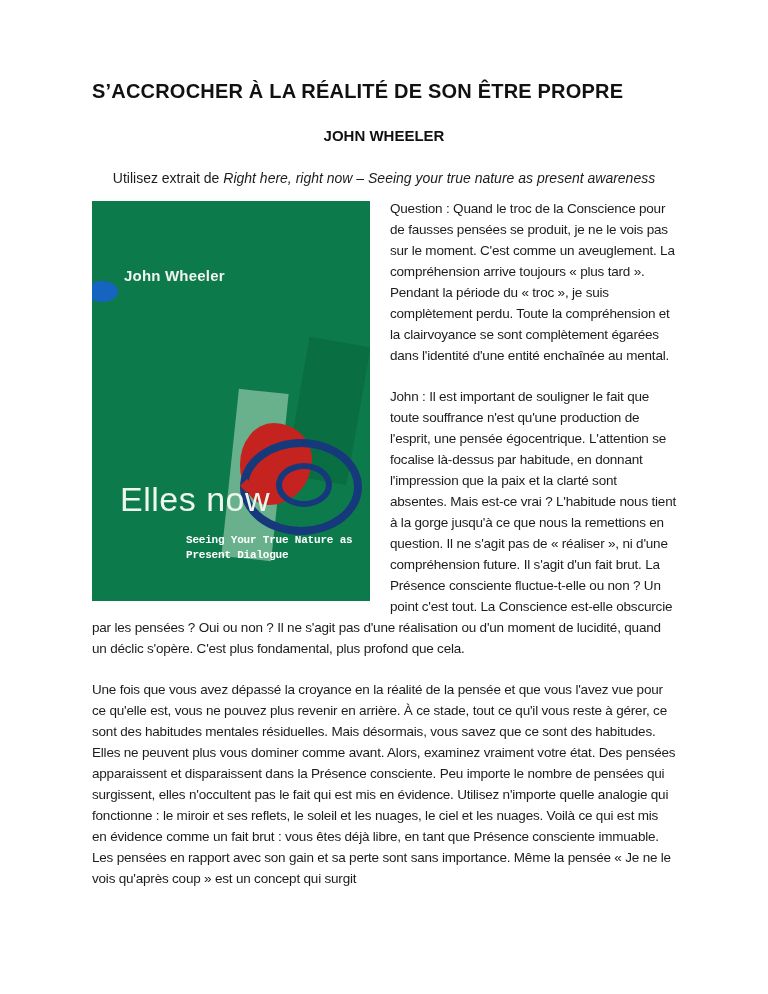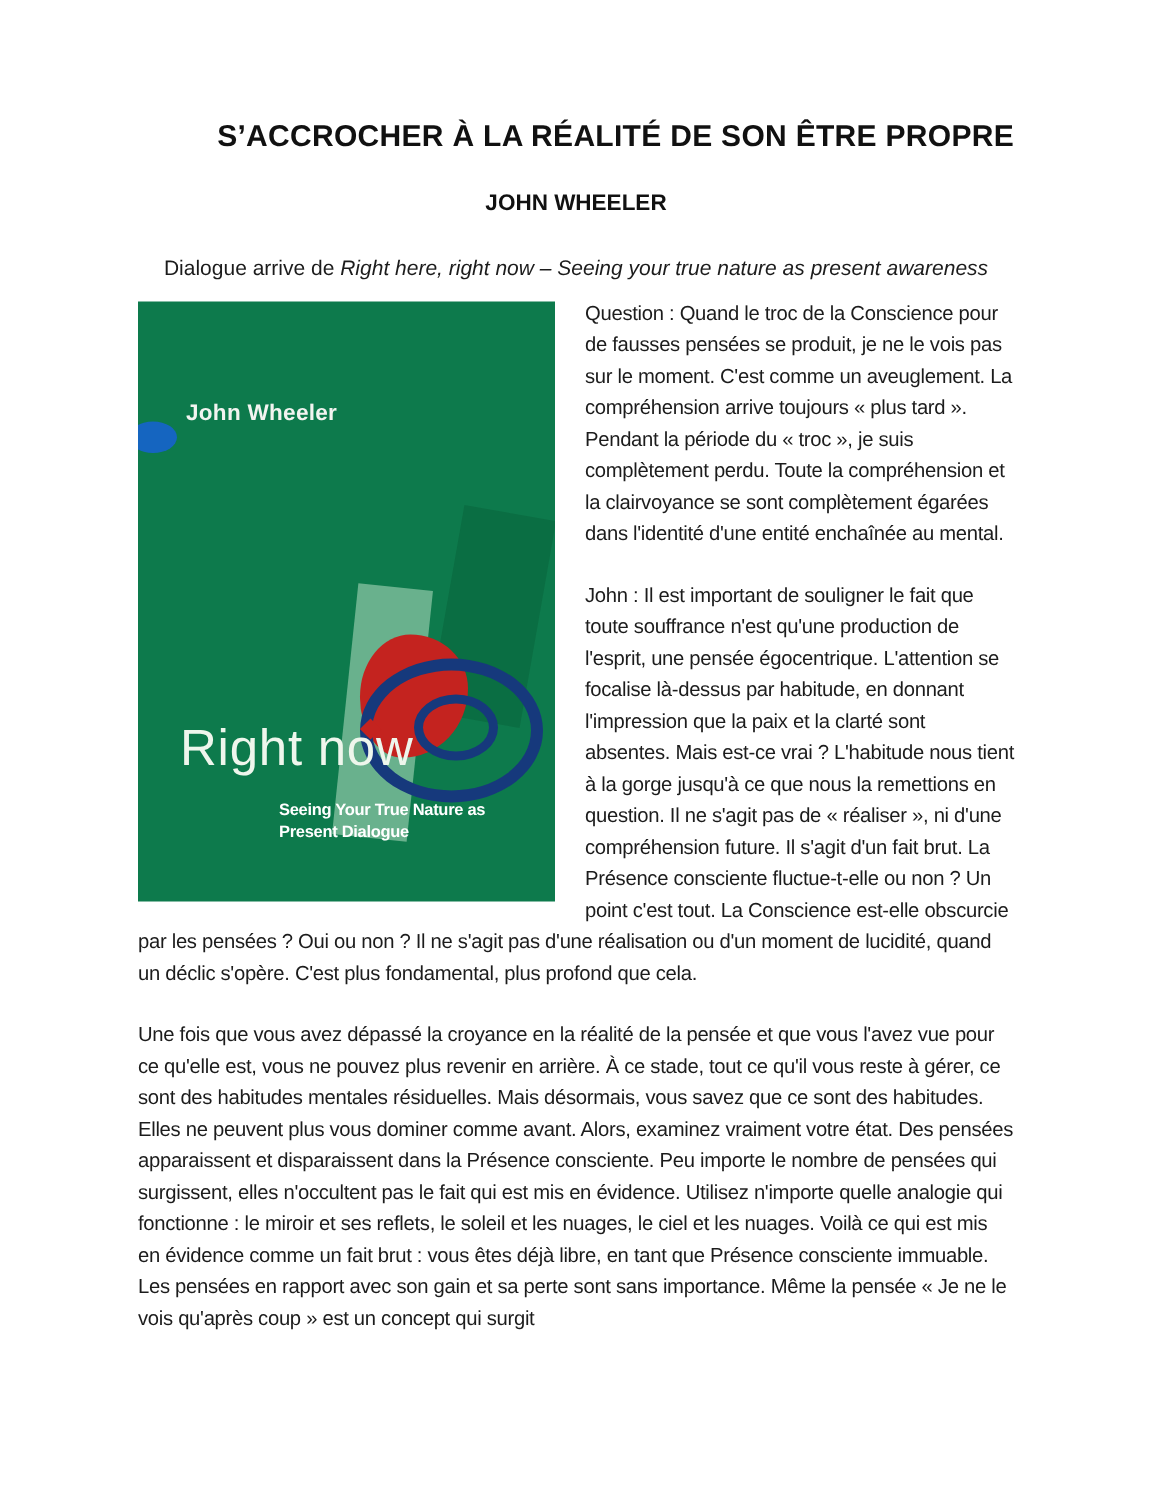--- a/index.html
+++ b/index.html
@@ -11,21 +11,21 @@
     color: #1c1c1c;
   }
   .page {
     width: 768px;
     height: 994px;
     padding: 80px 92px 0 92px;
   }
   .doc-title {
     font-size: 20px;
     font-weight: 700;
-    text-align: right;
+    text-align: left;
     letter-spacing: 0.2px;
     color: #111;
   }
   .doc-author {
     font-size: 15px;
     font-weight: 700;
     text-align: center;
     margin-top: 24px;
     color: #111;
   }
@@ -146,51 +146,52 @@
     white-space: nowrap;
   }
   .cover-sub {
     position: absolute;
     left: 94px; top: 332px;
     font-size: 11px;
     font-weight: 700;
     line-height: 15px;
     color: #ffffff;
     z-index: 6;
+    font-family: Liberation Mono, monospace;
   }
 </style>
 </head>
 <body>
 
 <div class="page">
 
   <h1 class="doc-title">S’ACCROCHER À LA RÉALITÉ DE SON ÊTRE PROPRE</h1>
 
   <div class="doc-author">JOHN WHEELER</div>
 
   <div class="doc-source">
-    <span>Dialogue arrive de </span><em>Right here, right now – Seeing your true nature as present awareness</em>
+    <span>Utilisez extrait de </span><em>Right here, right now – Seeing your true nature as present awareness</em>
   </div>
 
 
   <div class="body-flow">
 
     <div class="cover">
       <div class="cover-darkband"></div>
       <div class="cover-ribbon"></div>
       <div class="cover-redblob"></div>
       <div class="cover-swirl-outer"></div>
       <div class="cover-swirl-inner"></div>
       <div class="cover-bluedot"></div>
       <div class="cover-diamond"></div>
 
       <div class="cover-author">John Wheeler</div>
 
 
-      <div class="cover-title-2">Right now</div>
+      <div class="cover-title-2">Elles now</div>
 
       <div class="cover-sub">
         <div>Seeing Your True Nature as</div>
         <div>Present Dialogue</div>
       </div>
     </div>
 
     <p>Question : Quand le troc de la Conscience pour de fausses pensées se produit, je ne le vois pas sur le moment. C'est comme un aveuglement. La compréhension arrive toujours « plus tard ». Pendant la période du « troc », je suis complètement perdu. Toute la compréhension et la clairvoyance se sont complètement égarées dans l'identité d'une entité enchaînée au mental.</p>
 
     <p>John : Il est important de souligner le fait que toute souffrance n'est qu'une production de l'esprit, une pensée égocentrique. L'attention se focalise là-dessus par habitude, en donnant l'impression que la paix et la clarté sont absentes. Mais est-ce vrai ? L'habitude nous tient à la gorge jusqu'à ce que nous la remettions en question. Il ne s'agit pas de « réaliser », ni d'une compréhension future. Il s'agit d'un fait brut. La Présence consciente fluctue-t-elle ou non ? Un point c'est tout. La Conscience est-elle obscurcie par les pensées ? Oui ou non ? Il ne s'agit pas d'une réalisation ou d'un moment de lucidité, quand un déclic s'opère. C'est plus fondamental, plus profond que cela.</p>

